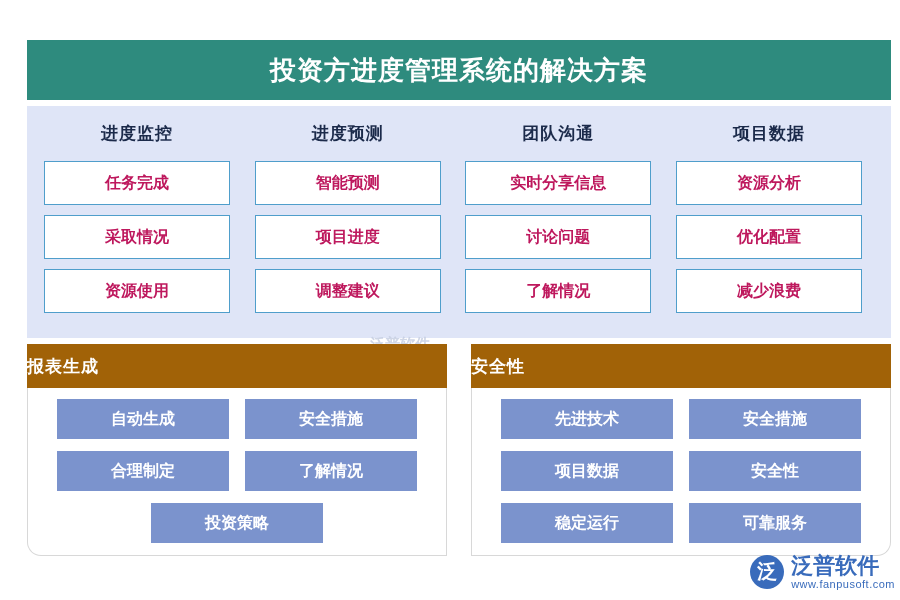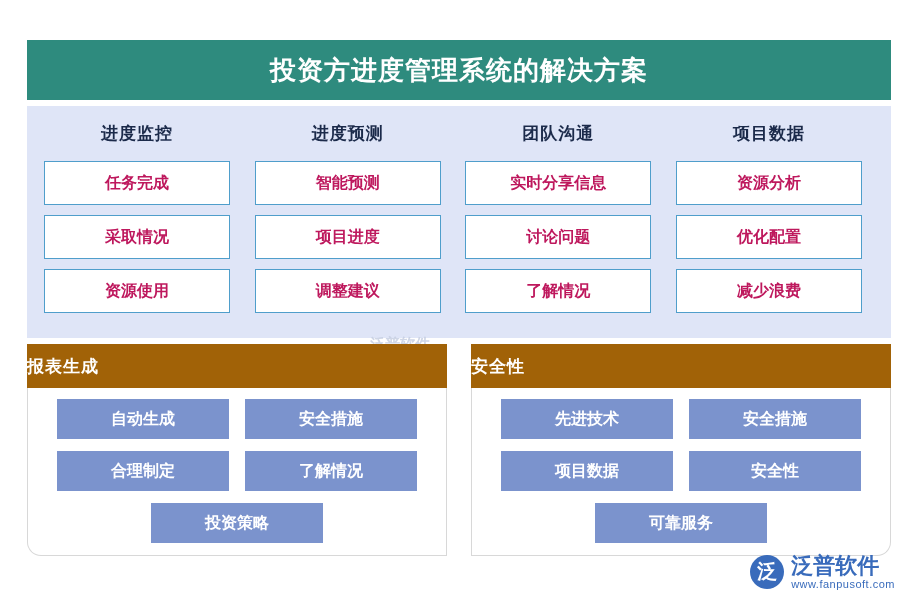--- a/index.html
+++ b/index.html
@@ -328,20 +328,23 @@
         <div class="lower-box">
             <span>安全措施</span>
           </div>
         <div class="lower-box">
             <span>项目数据</span>
           </div>
         <div class="lower-box">
             <span>安全性</span>
           </div>
         <div class="lower-box">
+            <span>稳定运行</span>
+          </div>
+        <div class="lower-box">
             <span>可靠服务</span>
           </div>
       </div>
     </div>
 
   </div>
 
   <div class="brand">
     <div class="brand-mark">泛</div>
     <div class="brand-text">

